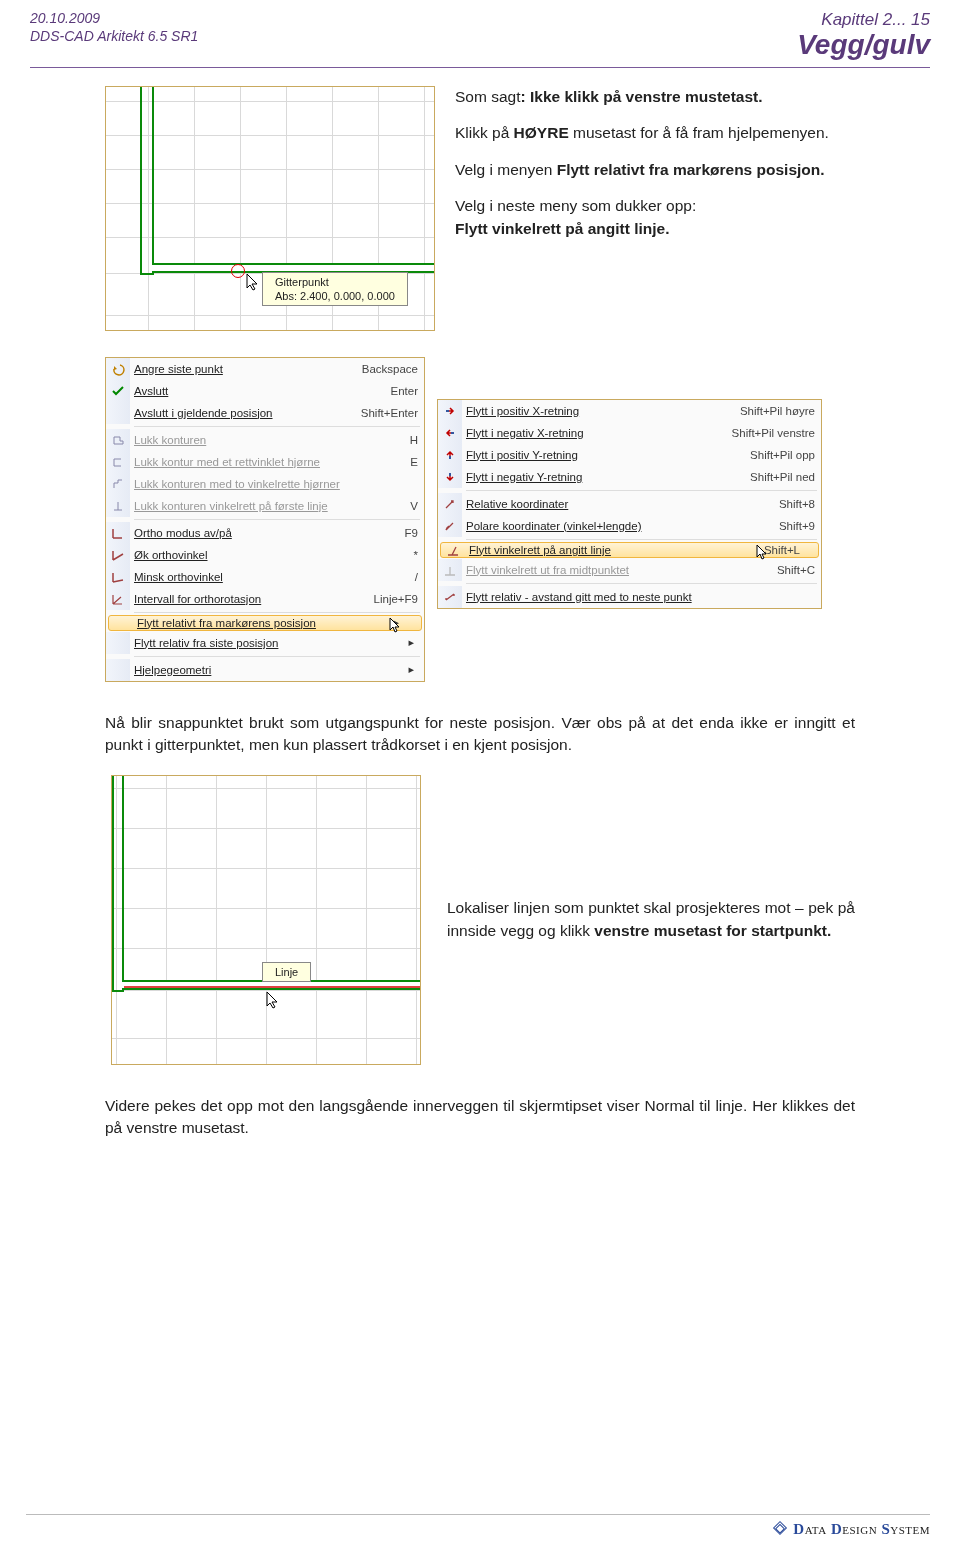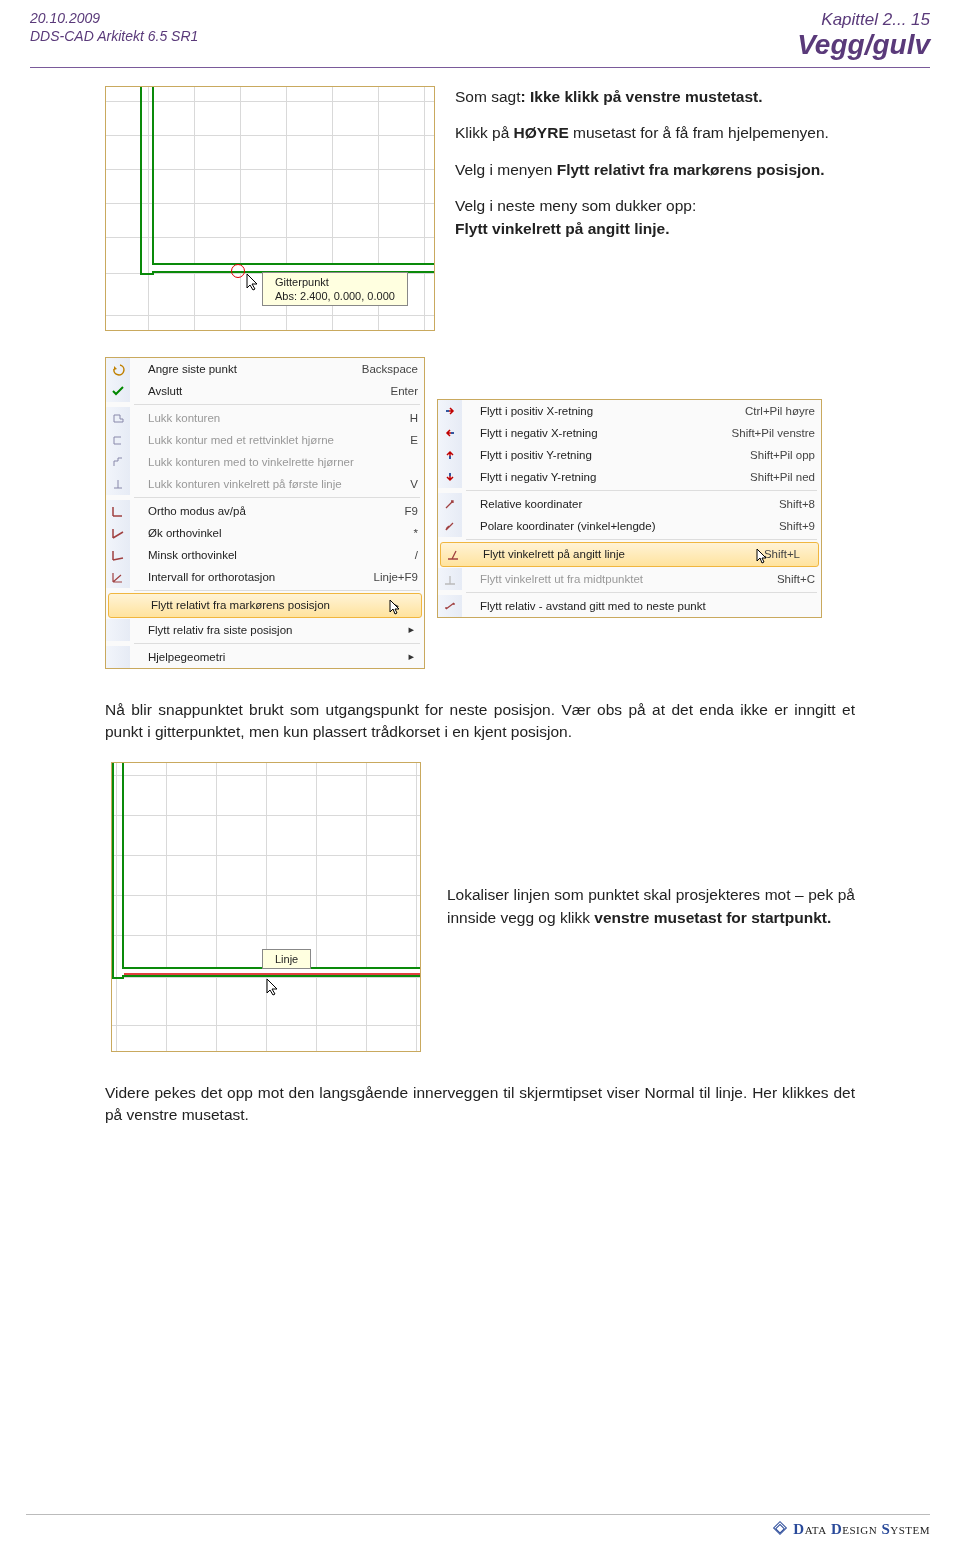--- a/index.html
+++ b/index.html
@@ -95,30 +95,30 @@
     display: flex;
     align-items: center;
     height: 22px;
     padding-right: 6px;
   }
   .mi .icon-col {
     width: 24px; height: 22px;
     display: flex; align-items: center; justify-content: center;
     background: linear-gradient(to right, #f2f5fb, #e6ebf5);
   }
-  .mi .label { flex: 1; padding-left: 18px; white-space: nowrap; overflow: hidden; }
+  .mi .label { flex: 1; padding-left: 4px; white-space: nowrap; overflow: hidden; text-decoration: underline; }
   .mi .short { color: #444; padding-left: 6px; }
   .mi.disabled { color: #999; }
   .mi .sub { padding-right: 4px; color: #333; font-size: 11px; }
   .mi.highlight {
     background: linear-gradient(to bottom, #fff3d6, #ffe39e);
     border: 1px solid #f0b63f;
     border-radius: 3px;
     margin: 1px 2px;
-    height: 25px;
+    height: 16px;
   }
   .mi.highlight .icon-col { background: transparent; }
   .sep {
     margin: 2px 4px 2px 28px;
     border: none; border-top: 1px solid #ddd;
   }
   .mi svg { display: block; }
 
   .para {
     font-size: 15.5px;
@@ -253,20 +253,25 @@
         </div>
         <div class="mi">
           <span class="icon-col">
             <svg width="14" height="14">
               <path d="M2 7 L5 10 L12 3" fill="none" stroke="#008800" stroke-width="2"></path>
             </svg>
           </span>
           <span class="label">Avslutt</span>
           <span class="short">Enter</span>
         </div>
+        <div class="mi">
+          <span class="icon-col"></span>
+          <span class="label">Avslutt i gjeldende posisjon</span>
+          <span class="short">Shift+Enter</span>
+        </div>
         <hr class="sep">
         <div class="mi disabled">
           <span class="icon-col">
             <svg width="14" height="14">
               <path d="M3 11 L3 4 L9 4 L9 8 L12 8 L12 11 Z" fill="none" stroke="#88a" stroke-width="1"></path>
             </svg>
           </span>
           <span class="label">Lukk konturen</span>
           <span class="short">H</span>
         </div>
@@ -358,21 +363,21 @@
       </div>
     <div class="menu2" id="menu2">
         <div class="mi">
           <span class="icon-col">
             <svg width="14" height="14">
               <path d="M3 7 L10 7 M7 4 L10 7 L7 10" fill="none" stroke="#c00000" stroke-width="1.5"></path>
               <path d="M3 7 L6 7" stroke="#0060c0" stroke-width="1.5"></path>
             </svg>
           </span>
           <span class="label">Flytt i positiv X-retning</span>
-          <span class="short">Ctrl+Pil høyre</span>
+          <span class="short">Shift+Pil høyre</span>
         </div>
         <div class="mi">
           <span class="icon-col">
             <svg width="14" height="14">
               <path d="M11 7 L4 7 M7 4 L4 7 L7 10" fill="none" stroke="#c00000" stroke-width="1.5"></path>
               <path d="M11 7 L8 7" stroke="#0060c0" stroke-width="1.5"></path>
             </svg>
           </span>
           <span class="label">Flytt i negativ X-retning</span>
           <span class="short">Shift+Pil venstre</span>

